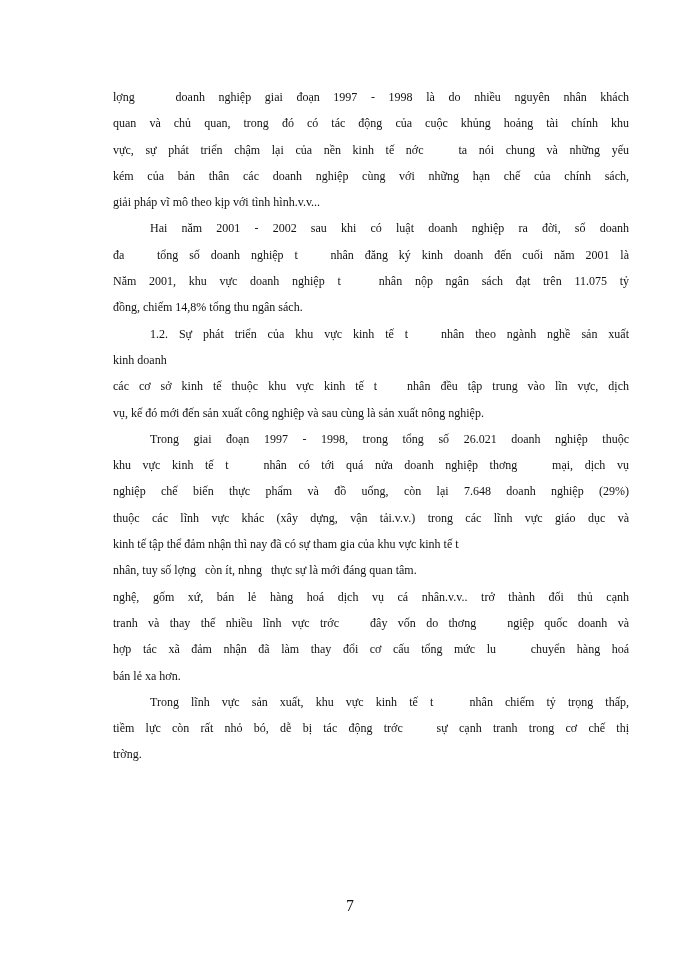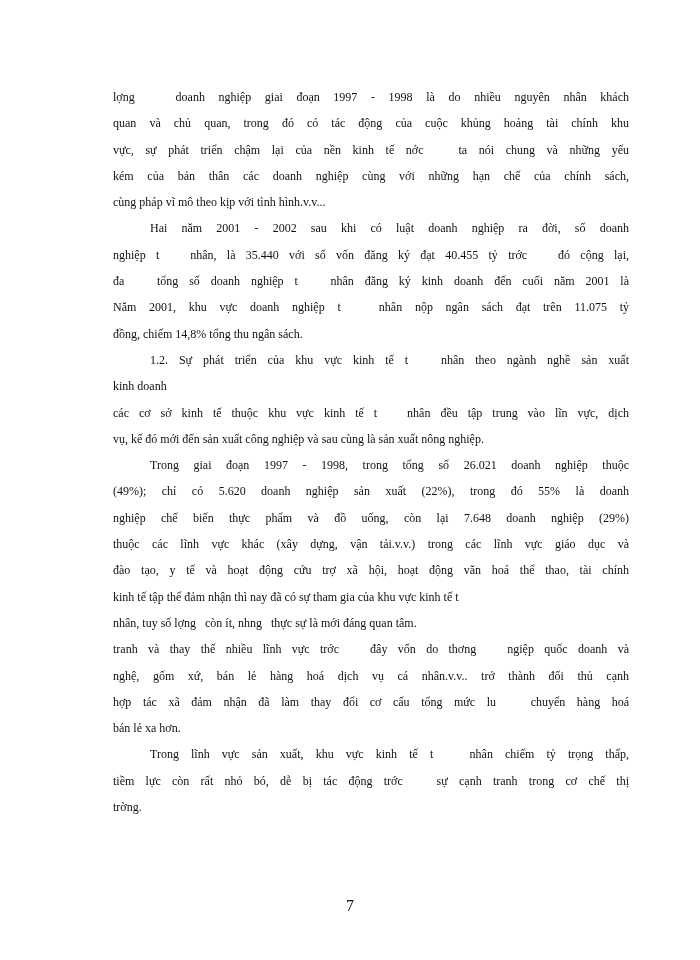--- a/index.html
+++ b/index.html
@@ -51,54 +51,52 @@
 </head>
 <body>
 
 <div class="page">
 
   <div>
     <span class="line">lợng   doanh nghiệp giai đoạn 1997 - 1998 là do nhiều nguyên nhân khách</span>
     <span class="line">quan và chủ quan, trong đó có tác động của cuộc khủng hoảng tài chính khu</span>
     <span class="line">vực, sự phát triển chậm lại của nền kinh tế nớc   ta nói chung và những yếu</span>
     <span class="line">kém của bản thân các doanh nghiệp cùng với những hạn chế của chính sách,</span>
-    <span class="line last">cùng pháp vĩ mô theo kịp với tình hình.v.v...</span>
+    <span class="line last">giải pháp vĩ mô theo kịp với tình hình.v.v...</span>
   </div>
 
   <div>
     <span class="line indent">Hai năm 2001 - 2002 sau khi có luật doanh nghiệp ra đời, số doanh</span>
-    <span class="line">nghiệp t   nhân, là 35.440 với số vốn đăng ký đạt 40.455 tỷ trớc   đó cộng lại,</span>
     <span class="line">đa   tổng số doanh nghiệp t   nhân đăng ký kinh doanh đến cuối năm 2001 là</span>
     <span class="line">Năm 2001, khu vực doanh nghiệp t   nhân nộp ngân sách đạt trên 11.075 tỷ</span>
     <span class="line last">đồng, chiếm 14,8% tổng thu ngân sách.</span>
   </div>
 
   <div>
     <span class="line indent italic">1.2. Sự phát triển của khu vực kinh tế t   nhân theo ngành nghề sản xuất</span>
     <span class="line italic last">kinh doanh</span>
   </div>
 
   <div>
     <span class="line">các cơ sở kinh tế thuộc khu vực kinh tế t   nhân đều tập trung vào lĩn vực, dịch</span>
     <span class="line last">vụ, kế đó mới đến sản xuất công nghiệp và sau cùng là sản xuất nông nghiệp.</span>
   </div>
 
   <div>
     <span class="line indent">Trong giai đoạn 1997 - 1998, trong tổng số 26.021 doanh nghiệp thuộc</span>
-    <span class="line">(49%); chỉ có 5.620 doanh nghiệp sản xuất (22%), trong đó 55% là doanh</span>
+    <span class="line">khu vực kinh tế t   nhân có tới quá nửa doanh nghiệp thơng   mại, dịch vụ</span>
     <span class="line">nghiệp chế biến thực phẩm và đồ uống, còn lại 7.648 doanh nghiệp (29%)</span>
     <span class="line">thuộc các lĩnh vực khác (xây dựng, vận tải.v.v.) trong các lĩnh vực giáo dục và</span>
-    <span class="line">đào tạo, y tế và hoạt động cứu trợ xã hội, hoạt động văn hoá thể thao, tài chính</span>
     <span class="line last">kinh tế tập thể đảm nhận thì nay đã có sự tham gia của khu vực kinh tế t</span>
     <span class="line last">nhân, tuy số lợng   còn ít, nhng   thực sự là mới đáng quan tâm.</span>
   </div>
 
   <div>
+    <span class="line">nghệ, gốm xứ, bán lẻ hàng hoá dịch vụ cá nhân.v.v.. trở thành đối thủ cạnh</span>
     <span class="line">tranh và thay thế nhiều lĩnh vực trớc   đây vốn do thơng   ngiệp quốc doanh và</span>
-    <span class="line">nghệ, gốm xứ, bán lẻ hàng hoá dịch vụ cá nhân.v.v.. trở thành đối thủ cạnh</span>
     <span class="line">hợp tác xã đảm nhận đã làm thay đổi cơ cấu tổng mức lu   chuyển hàng hoá</span>
     <span class="line last">bán lẻ xa hơn.</span>
   </div>
 
   <div>
     <span class="line indent">Trong lĩnh vực sản xuất, khu vực kinh tế t   nhân chiếm tỷ trọng thấp,</span>
     <span class="line">tiềm lực còn rất nhỏ bó, dễ bị tác động trớc   sự cạnh tranh trong cơ chế thị</span>
     <span class="line last">trờng.</span>
   </div>
 

